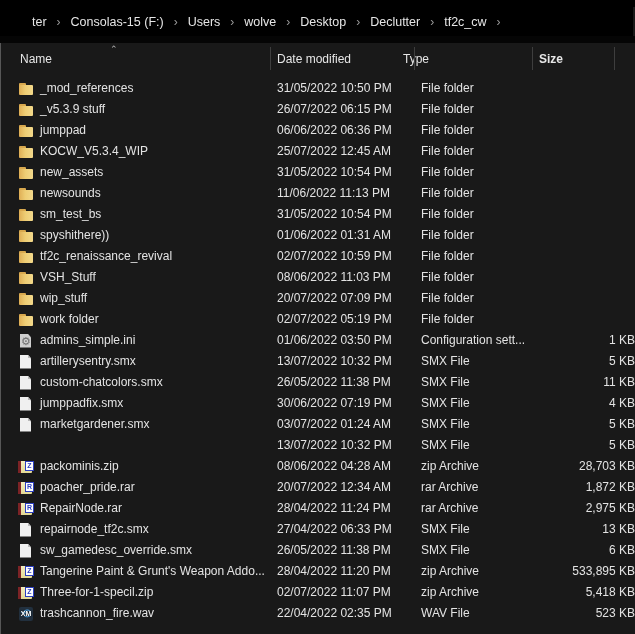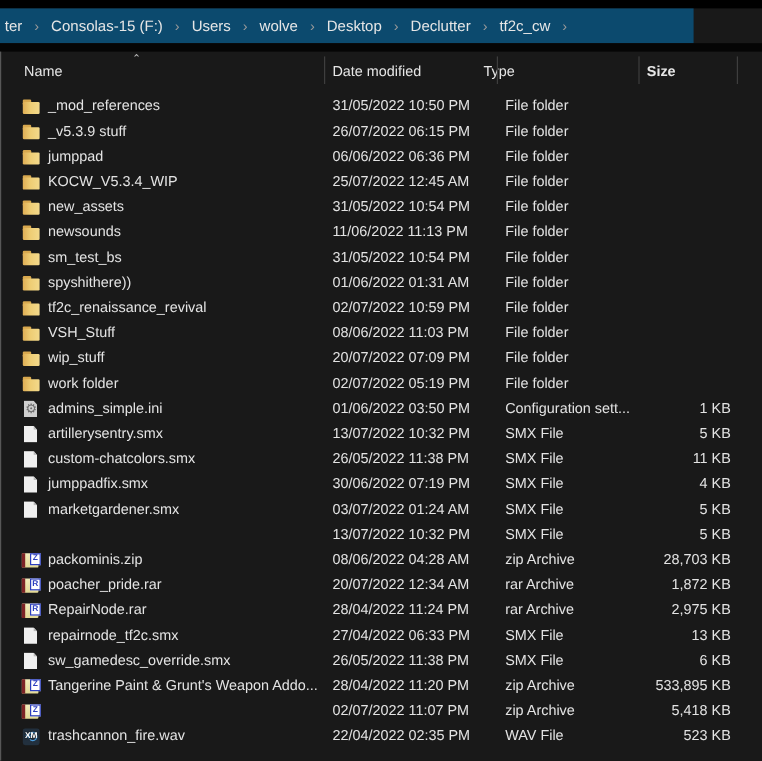--- a/index.html
+++ b/index.html
@@ -5,23 +5,23 @@
   * { margin:0; padding:0; box-sizing:border-box; }
   html,body { width:635px; height:634px; }
   body {
     position:relative; overflow:hidden;
     background:#191919; color:#e3e3e3;
     font-family:"Liberation Sans", sans-serif;
     font-size:12px;
   }
   .topstrip { position:absolute; left:0; top:0; width:635px; height:7px; background:#000; }
   .breadcrumb-bar {
-    position:absolute; left:0; top:7px; width:578px; height:29px;
-    background:#0c4a6e; display:flex; align-items:center;
-    font-size:12.5px; color:#e6e6e6;
+    position:absolute; left:0; top:7px; width:633px; height:29px;
+    background:#000000; display:flex; align-items:center;
+    font-size:12.5px; color:#e6e6e6;padding-left:28px;
   }
   .crumb-gap { position:absolute; left:0; top:36px; width:635px; height:7px; background:#050505; }
   .breadcrumb-bar .seg { padding:0 4px; cursor:default; white-space:nowrap; }
   .breadcrumb-bar .chev { color:#9a9a9a; font-size:12px; padding:0 6px; }
   .leading-seg { padding-left:2px; }
 
   .pane-divider { position:absolute; left:0; top:43px; width:1px; height:591px; background:#575757; }
 
   .colheader { position:absolute; left:0; top:43px; width:635px; height:30px; color:#e6e6e6; }
   .colheader .h { position:absolute; top:9px; white-space:nowrap; cursor:default; }
@@ -32,21 +32,21 @@
   .sort-caret { position:absolute; left:110px; top:1px; font-size:9px; color:#b5b5b5; }
   .vsep { position:absolute; top:4px; width:1px; height:23px; background:#3e3e3e; }
   .vsep1 { left:270px; } .vsep2 { left:414px; } .vsep3 { left:532px; } .vsep4 { left:614px; }
 
   .file-list { position:absolute; left:1px; top:78px; width:634px;text-decoration:underline; }
   .row { position:relative; height:21px; line-height:21px; }
   .cell-name { position:absolute; left:17px; top:0; width:250px; height:21px; display:flex; align-items:center; white-space:nowrap; overflow:hidden; }
   .cell-name .label { margin-left:6px; }
   .cell-date { position:absolute; left:276px; top:0; white-space:nowrap; }
   .cell-type { position:absolute; left:420px; top:0; white-space:nowrap; }
-  .cell-size { position:absolute; left:498px; top:0; width:110px; text-align:right; white-space:nowrap; }
+  .cell-size { position:absolute; left:524px; top:0; width:110px; text-align:right; white-space:nowrap; }
 
   
   .icon { position:relative; width:16px; height:16px; flex:0 0 16px; }
 
   .icon-folder::before { 
     content:""; position:absolute; left:1px; top:2px; width:7px; height:4px;
     background:#d8a84e; border-radius:1px 1px 0 0;
   }
   .icon-folder::after { 
     content:""; position:absolute; left:1px; top:4px; width:14px; height:10px;
@@ -363,20 +363,21 @@
     </span>
     <span class="cell-date">28/04/2022 11:20 PM</span>
     <span class="cell-type">zip Archive</span>
     <span class="cell-size">533,895 KB</span>
   </div>
     <div class="row">
     <span class="cell-name">
       <span class="icon icon-zip">
           <span class="badge">Z</span>
         </span>
+      <span class="label">Three-for-1-specil.zip</span>
     </span>
     <span class="cell-date">02/07/2022 11:07 PM</span>
     <span class="cell-type">zip Archive</span>
     <span class="cell-size">5,418 KB</span>
   </div>
     <div class="row">
     <span class="cell-name">
       <span class="icon icon-wav">
           <span class="wav-arrows">⟲</span>
           <span class="wav-label">XM</span>

